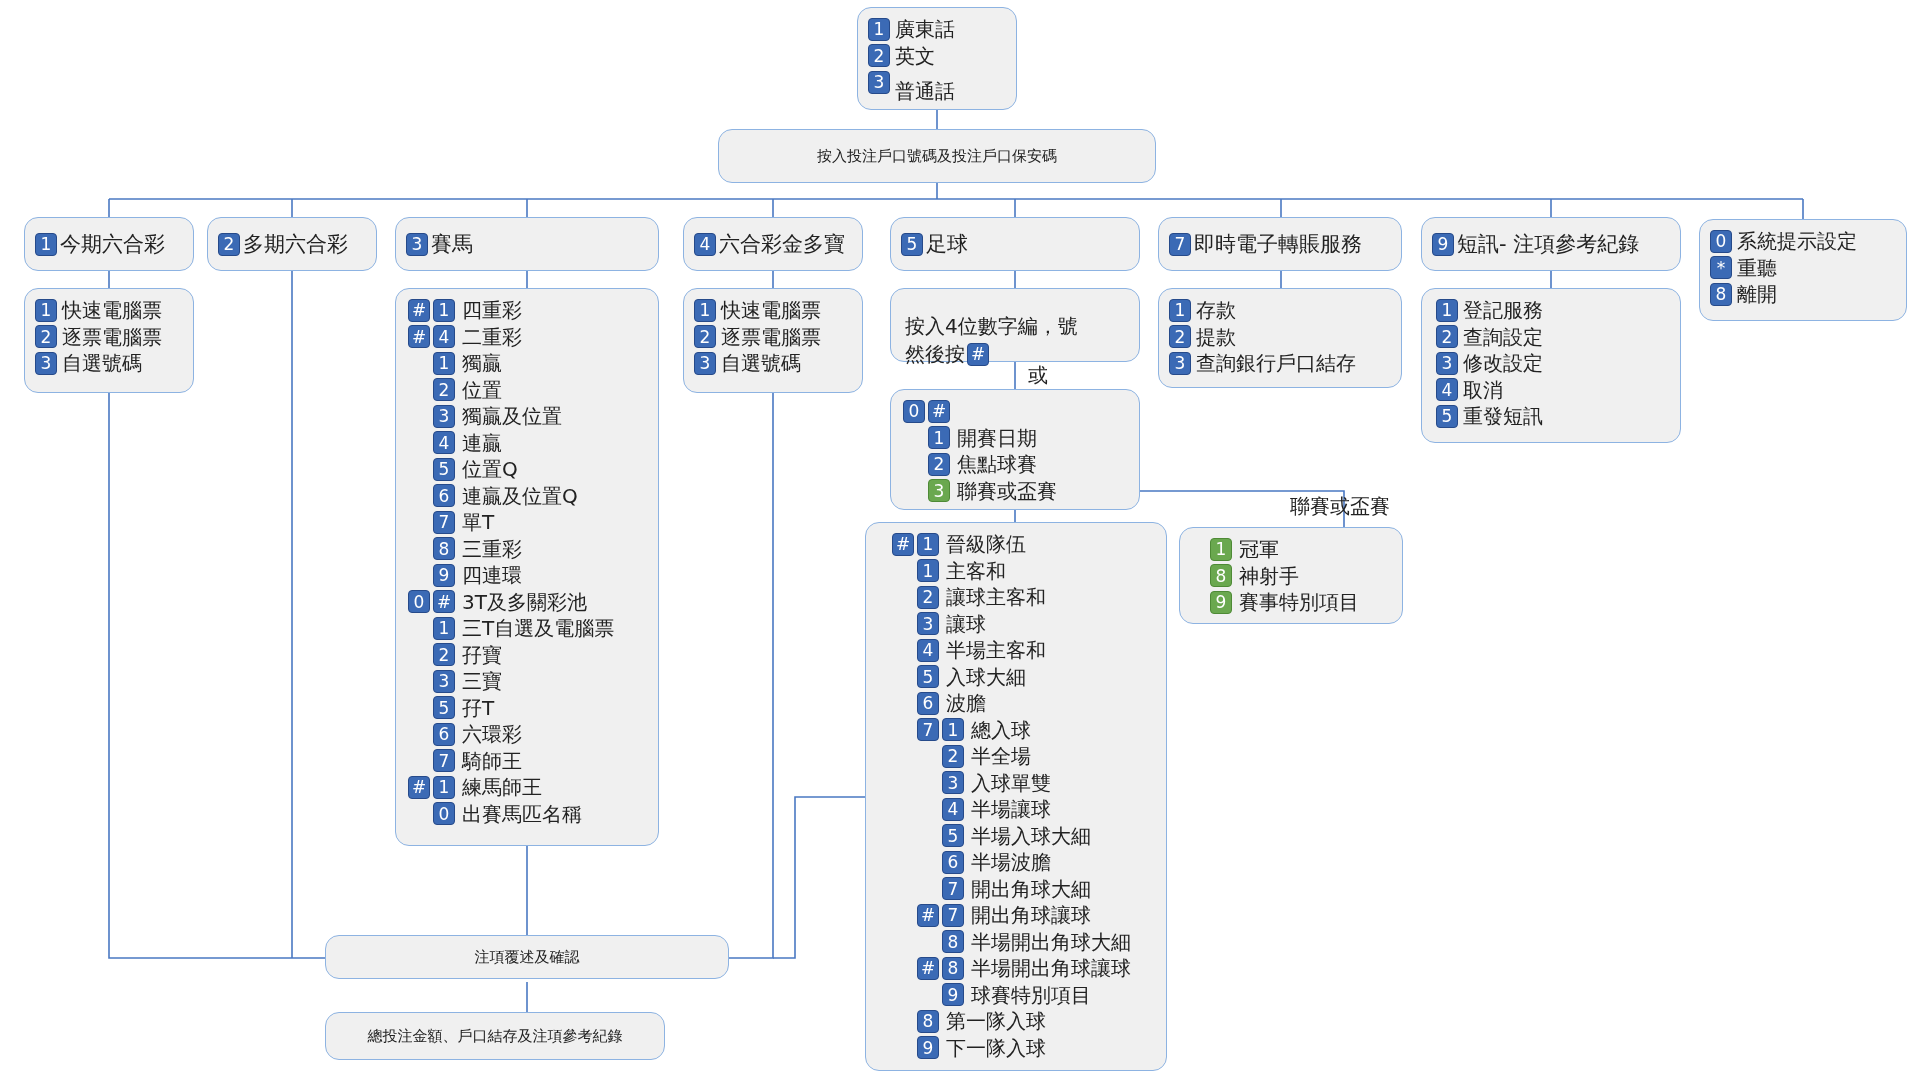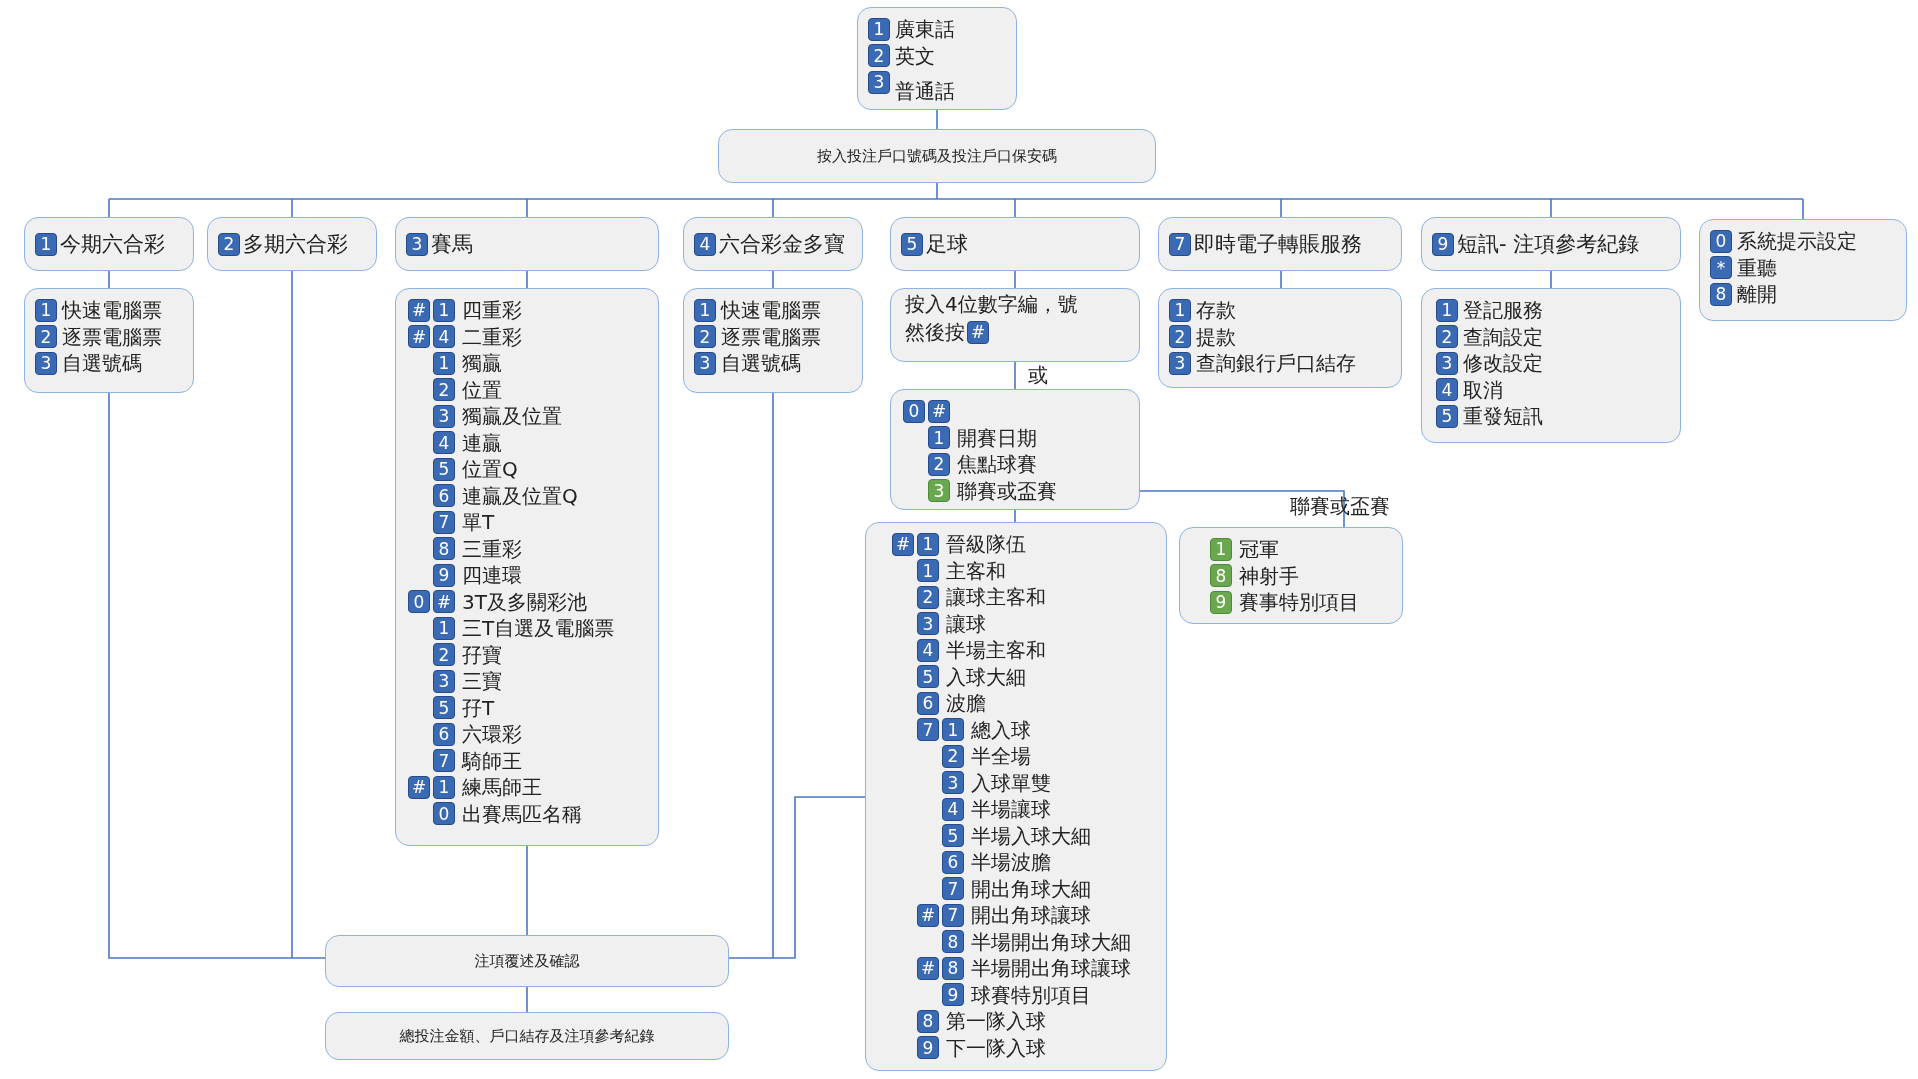--- a/index.html
+++ b/index.html
@@ -311,21 +311,21 @@
         <span class="lbl" style="margin-left: 2px;">逐票電腦票</span>
       </div>
       <div class="row">
         <span class="badge">3</span>
         <span class="lbl" style="margin-left: 2px;">自選號碼</span>
       </div>
     </div>
 </div>
 
 <div class="box" style="left:890px;top:288px;width:250px;height:74px;">
-  <div style="padding:1px 0 0 14px;font-size:20px;line-height:28px;">
+  <div style="padding:23px 0 0 14px;font-size:20px;line-height:28px;">
     <div>按入4位數字編，號</div>
     <div style="display:flex;align-items:center;text-align:right;">
       <span>然後按</span>
       <span class="badge" style="margin-left:2px;">#</span>
     </div>
   </div>
 </div>
 <div class="note" style="left:1028px;top:362px;">或</div>
 
 <div class="box" style="left:890px;top:389px;width:250px;height:121px;">
@@ -579,18 +579,18 @@
         <span class="badge">4</span>
         <span class="lbl" style="margin-left: 2px;">取消</span>
       </div>
       <div class="row">
         <span class="badge">5</span>
         <span class="lbl" style="margin-left: 2px;">重發短訊</span>
       </div>
     </div>
 </div>
 
-<div class="box center" style="left:325px;top:935px;width:404px;height:52px;">
+<div class="box center" style="left:325px;top:935px;width:404px;height:44px;">
   <span>注項覆述及確認</span>
 </div>
-<div class="box center" style="left:325px;top:1012px;width:404px;height:48px;">
+<div class="box center" style="left:325px;top:1012px;width:340px;height:48px;">
   <span>總投注金額、戶口結存及注項參考紀錄</span>
 </div>
 
 </body></html>

